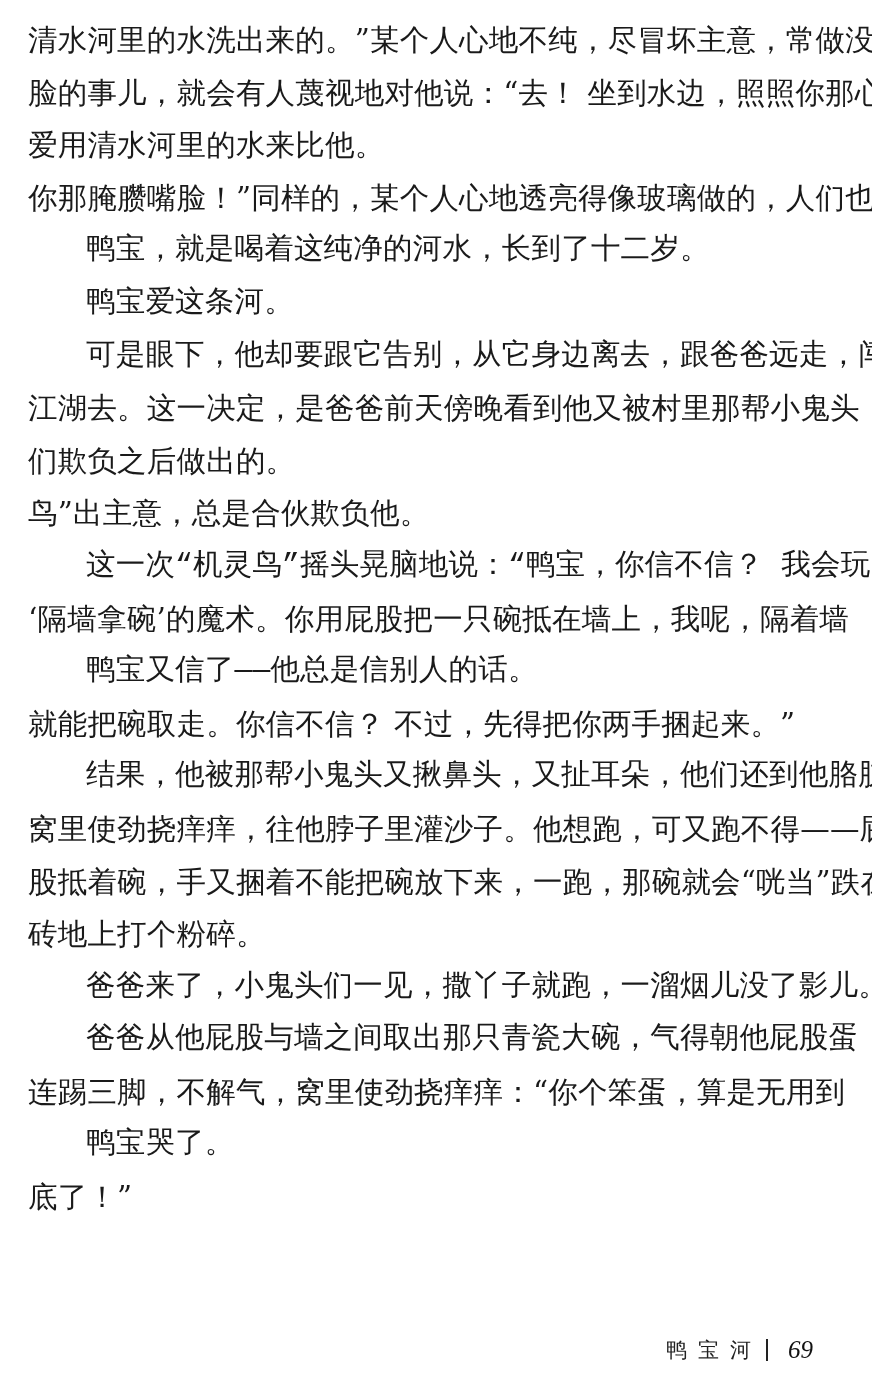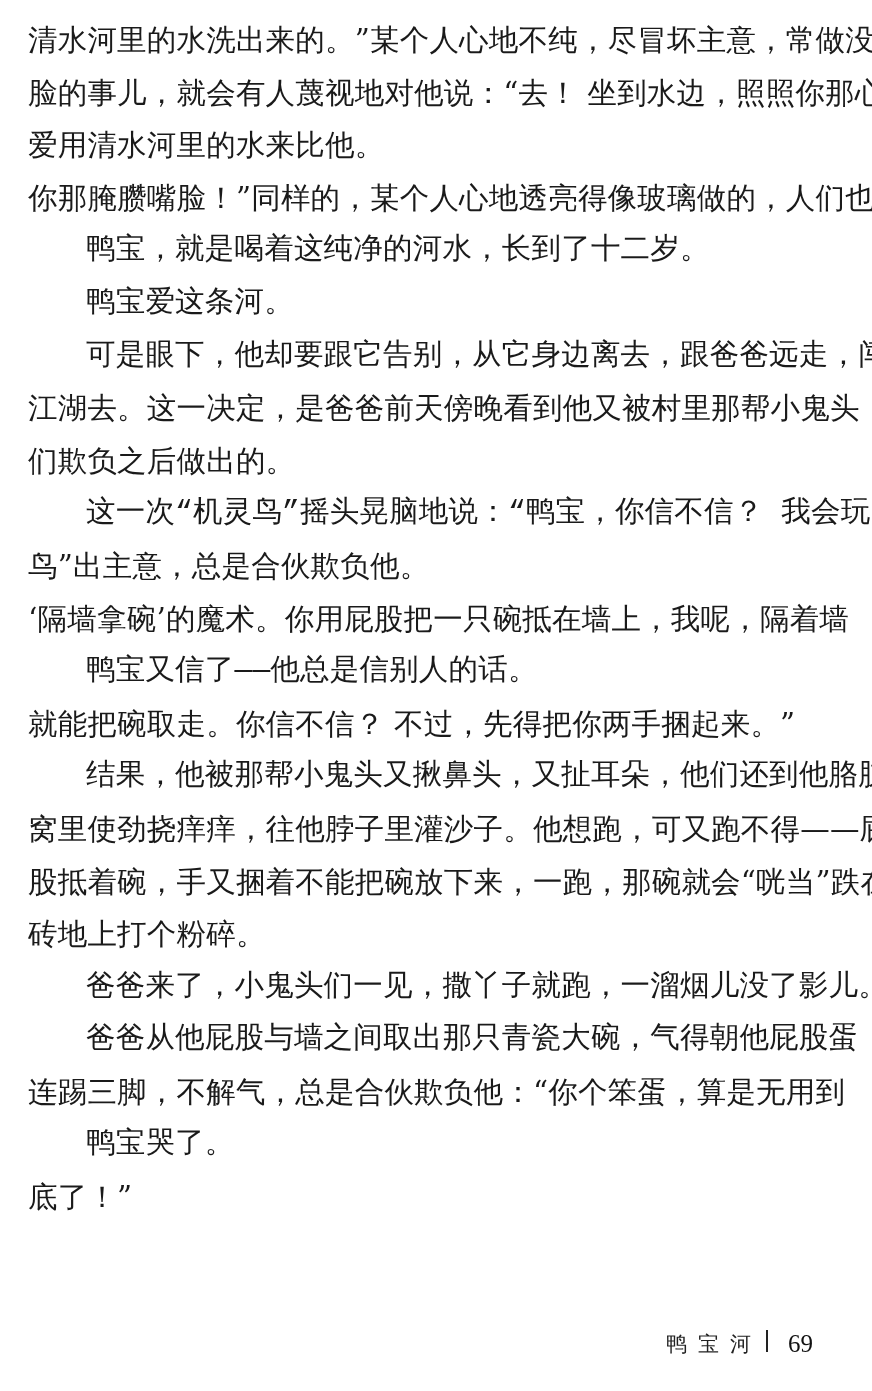--- a/index.html
+++ b/index.html
@@ -6,57 +6,57 @@
   body { width: 872px; height: 1391px; position: relative; overflow: hidden; }
   .page { position: absolute; left: 0; top: 0; width: 872px; height: 1090px; background: #fff; }
   .body-text { position: absolute; left: 28px; top: 14px; width: 816px; }
   .line {
     height: 52.6px; line-height: 52.6px;
     font-family: "DejaVu Serif", "Liberation Serif", serif;
     font-size: 29.5px; color: #1a1a1a; white-space: nowrap;
     letter-spacing: 0.2px;
   }
   .line.indent { padding-left: 58px; font-family: Liberation Mono, monospace; }
-  .footer { position: absolute; top: 1330px; left: 666px; height: 40px; display: flex; align-items: flex-start; }
+  .footer { position: absolute; top: 1330px; left: 666px; height: 40px; display: flex; align-items: center; }
   .running-title {
     font-family: "DejaVu Sans", "Liberation Sans", sans-serif;
     font-size: 21px; color: #222; letter-spacing: 11px;
   }
   .divider { width: 2px; height: 22px; background: #222; margin: 0 20px 0 4px; }
   .page-number {
     font-family: "Liberation Serif", "DejaVu Serif", serif;
-    font-size: 25px; color: #111;
+    font-style: italic; font-size: 25px; color: #111;
   }
 </style>
 </head>
 <body>
 
 <div class="page">
   <div class="body-text">
     <div class="line">清水河里的水洗出来的。”某个人心地不纯，尽冒坏主意，常做没</div>
     <div class="line">脸的事儿，就会有人蔑视地对他说：“去！ 坐到水边，照照你那心，</div>
     <div class="line">爱用清水河里的水来比他。</div>
     <div class="line">你那腌臜嘴脸！”同样的，某个人心地透亮得像玻璃做的，人们也</div>
     <div class="line indent">鸭宝，就是喝着这纯净的河水，长到了十二岁。</div>
     <div class="line indent">鸭宝爱这条河。</div>
     <div class="line indent">可是眼下，他却要跟它告别，从它身边离去，跟爸爸远走，闯荡</div>
     <div class="line">江湖去。这一决定，是爸爸前天傍晚看到他又被村里那帮小鬼头</div>
     <div class="line">们欺负之后做出的。</div>
+    <div class="line">鸟”出主意，总是合伙欺负他。</div>
     <div class="line indent">这一次“机灵鸟”摇头晃脑地说：“鸭宝，你信不信？ 我会玩</div>
-    <div class="line">鸟”出主意，总是合伙欺负他。</div>
     <div class="line">‘隔墙拿碗’的魔术。你用屁股把一只碗抵在墙上，我呢，隔着墙</div>
     <div class="line indent">鸭宝又信了——他总是信别人的话。</div>
     <div class="line">就能把碗取走。你信不信？ 不过，先得把你两手捆起来。”</div>
     <div class="line indent">结果，他被那帮小鬼头又揪鼻头，又扯耳朵，他们还到他胳肢</div>
     <div class="line">窝里使劲挠痒痒，往他脖子里灌沙子。他想跑，可又跑不得——屁</div>
     <div class="line">股抵着碗，手又捆着不能把碗放下来，一跑，那碗就会“咣当”跌在</div>
     <div class="line">砖地上打个粉碎。</div>
     <div class="line indent">爸爸来了，小鬼头们一见，撒丫子就跑，一溜烟儿没了影儿。</div>
     <div class="line indent">爸爸从他屁股与墙之间取出那只青瓷大碗，气得朝他屁股蛋</div>
-    <div class="line">连踢三脚，不解气，总是合伙欺负他：“你个笨蛋，算是无用到</div>
+    <div class="line">连踢三脚，不解气，窝里使劲挠痒痒：“你个笨蛋，算是无用到</div>
     <div class="line indent">鸭宝哭了。</div>
     <div class="line">底了！”</div>
   </div>
 
   <div class="footer">
     <span class="running-title">鸭宝河</span>
     <span class="divider"></span>
     <span class="page-number">69</span>
   </div>
 </div>

